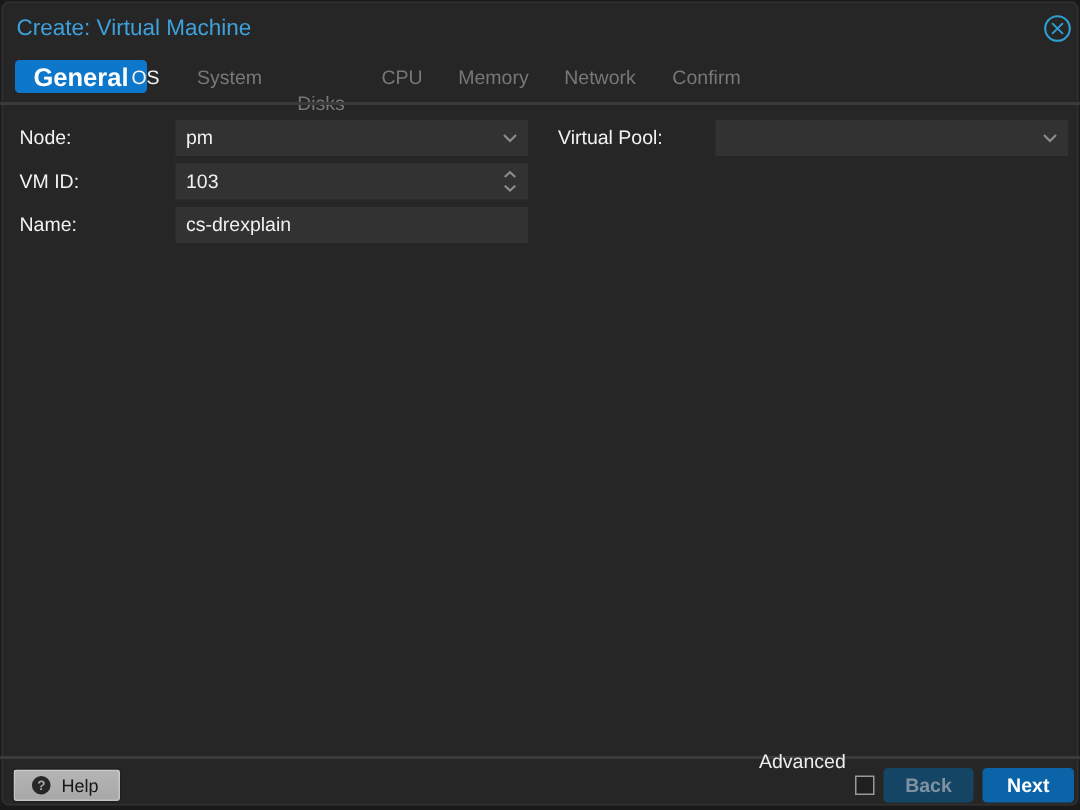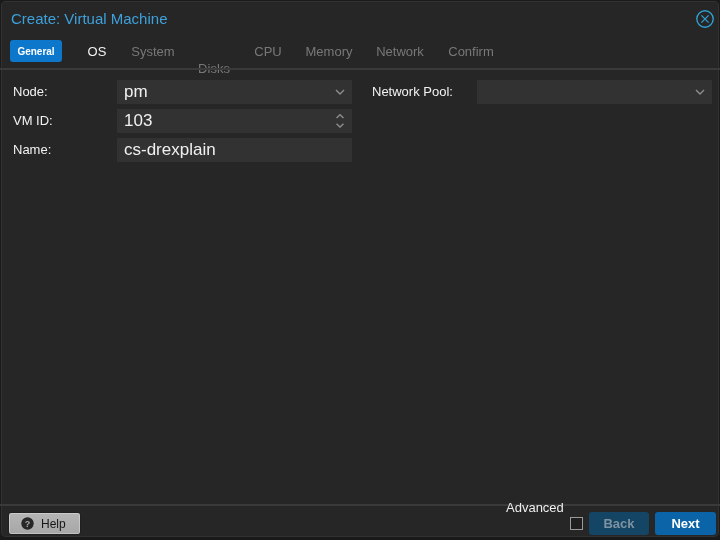--- a/index.html
+++ b/index.html
@@ -3,31 +3,31 @@
 <meta charset="utf-8">
 <style>
 * { margin:0; padding:0; box-sizing:border-box; }
 html,body { width:720px; height:540px; overflow:hidden; background:#191919;
   font-family:"Liberation Sans",sans-serif; }
 #dlg { position:absolute; left:0; top:0; width:720px; height:538px;
   background:#262626; border-radius:6px; overflow:hidden;
   box-shadow: inset 0 0 0 1px #1a1a1a, inset 0 0 0 2px rgba(255,255,255,0.055); }
 .abs { position:absolute; }
 #title { left:11px; top:11px; font-size:15px; line-height:16px; color:#3ea1dc;text-align:right; }
-#tabGeneral { left:10px; top:40px; width:52px; height:22px; background:#0d77cb;
-  border-radius:3px; color:#ffffff; font-size:10px; font-weight:bold;
+#tabGeneral { left:10px; top:40px; width:88px; height:22px; background:#0d77cb;
+  border-radius:3px; color:#ffffff; font-size:17px; font-weight:bold;
   text-align:center; line-height:24px; }
 .tab { top:40px; height:22px; font-size:13px; line-height:24px;
   transform:translateX(-50%); color:#787878; white-space:nowrap; }
 #tabOS { color:#f2f2f2; }
 #sep1 { left:0; top:68px; width:720px; height:2px; background:#3a3a3a; }
 #sep2 { left:0; top:504px; width:720px; height:2px; background:#3a3a3a; }
 .lbl { font-size:13px; color:#f2f2f2; line-height:24px; height:24px; }
 .fld { background:#323232; height:24px; width:235px; }
-.fld .txt { position:absolute; left:7px; top:0; font-size:17px; color:#f0f0f0;
+.fld .txt { position:absolute; left:7px; top:0; font-size:13px; color:#f0f0f0;
   line-height:24px; }
 .btn { border-radius:3px; height:23px; font-size:13px; font-weight:bold;
   text-align:center; line-height:23px; }
 #back { left:589px; top:512px; width:60px; background:#144564; color:#7e93a1; }
 #next { left:655px; top:512px; width:61px; background:#0b64a8; color:#ffffff; }
 #advanced { left:506px; top:496px; font-size:13px; color:#ededed; line-height:23px; }
 #cb { left:570px; top:517px; width:13px; height:13px; background:#1f1f1f;
   border:1px solid #9a9a9a; }
 #help { left:8px; top:512px; width:73px; height:23px;
   background:linear-gradient(#b5b5b5,#a7a7a7); border:1px solid #202020;
@@ -51,21 +51,21 @@
   <div class="abs tab" style="left:268px;">CPU</div>
   <div class="abs tab" style="left:329px;">Memory</div>
   <div class="abs tab" style="left:400px;">Network</div>
   <div class="abs tab" style="left:471px;">Confirm</div>
 
   <div id="sep1" class="abs"></div>
 
   <div class="abs lbl" style="left:13px; top:80px;">Node:</div>
   <div class="abs lbl" style="left:13px; top:109px;">VM ID:</div>
   <div class="abs lbl" style="left:13px; top:138px;">Name:</div>
-  <div class="abs lbl" style="left:372px; top:80px;">Network Pool:</div>
+  <div class="abs lbl" style="left:372px; top:80px;">Virtual Pool:</div>
 
   <div class="abs fld" style="left:117px; top:80px;">
     <span class="txt">pm</span>
     <svg class="abs" style="left:215px; top:0;" width="16" height="24" viewBox="0 0 16 24">
       <path d="M4 10 L8 14 L12 10" fill="none" stroke="#8d8d8d" stroke-width="1.4"></path>
     </svg>
   </div>
   <div class="abs fld" style="left:117px; top:109px;">
     <span class="txt">103</span>
     <svg class="abs" style="left:215px; top:0;" width="16" height="24" viewBox="0 0 16 24">

